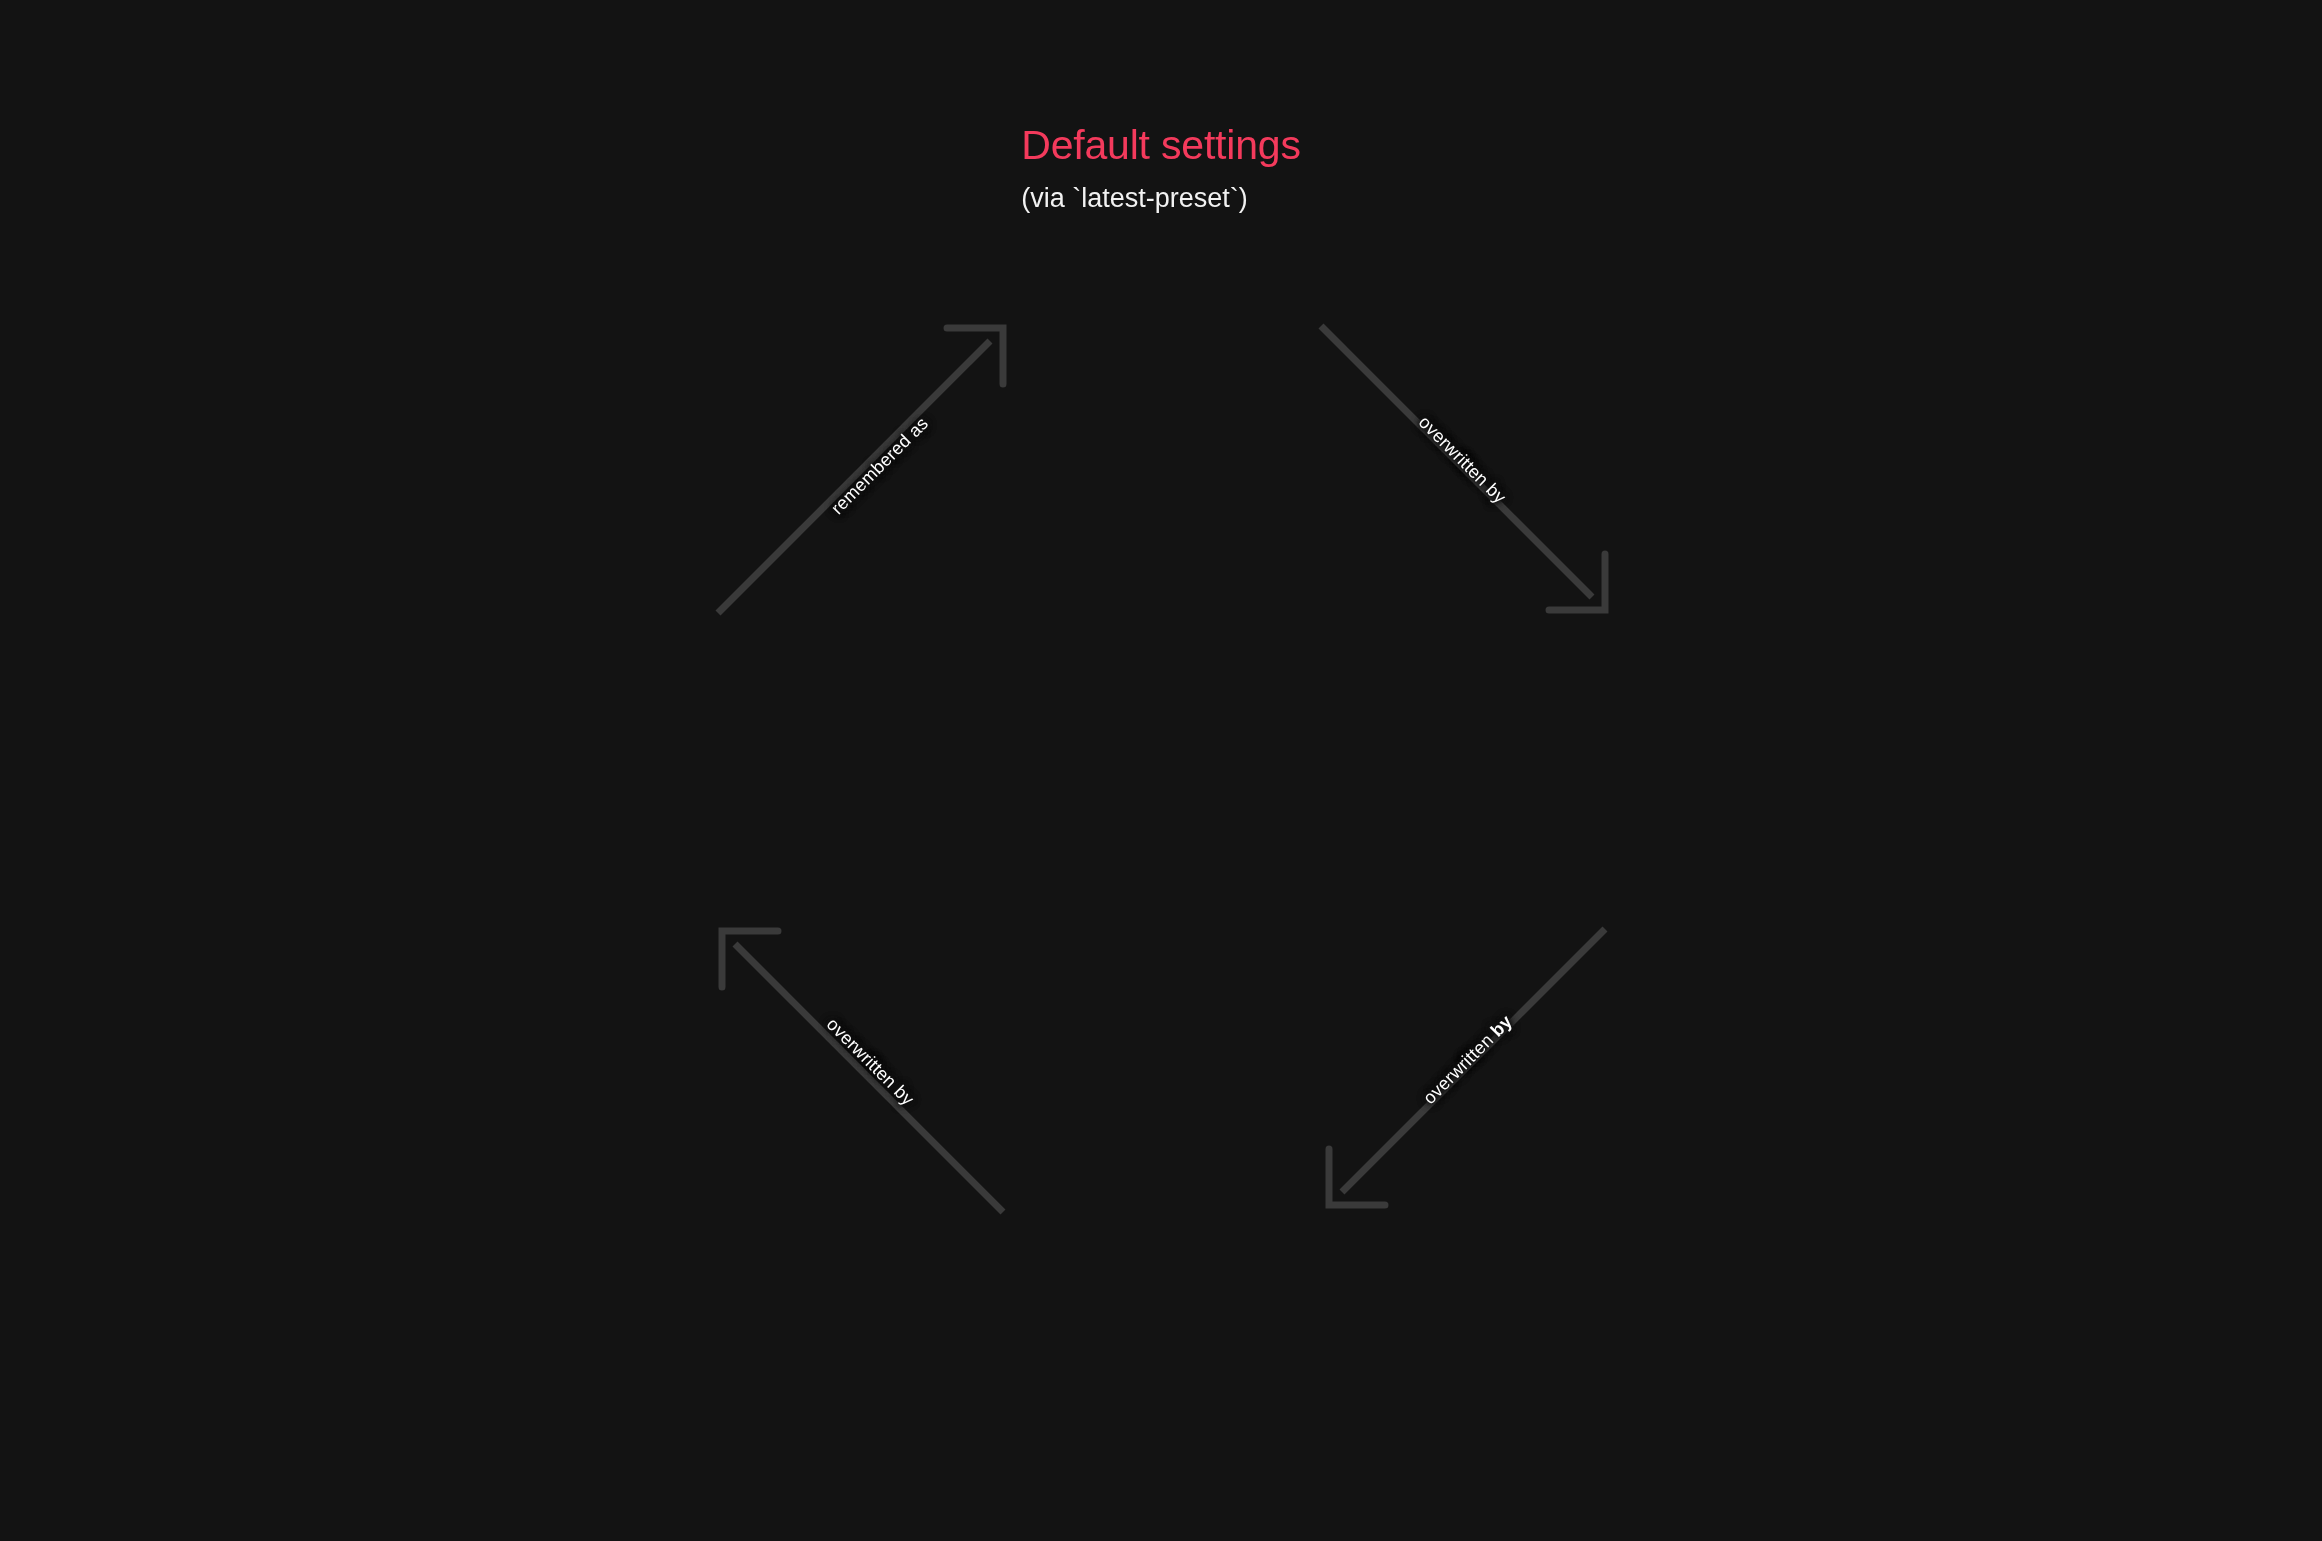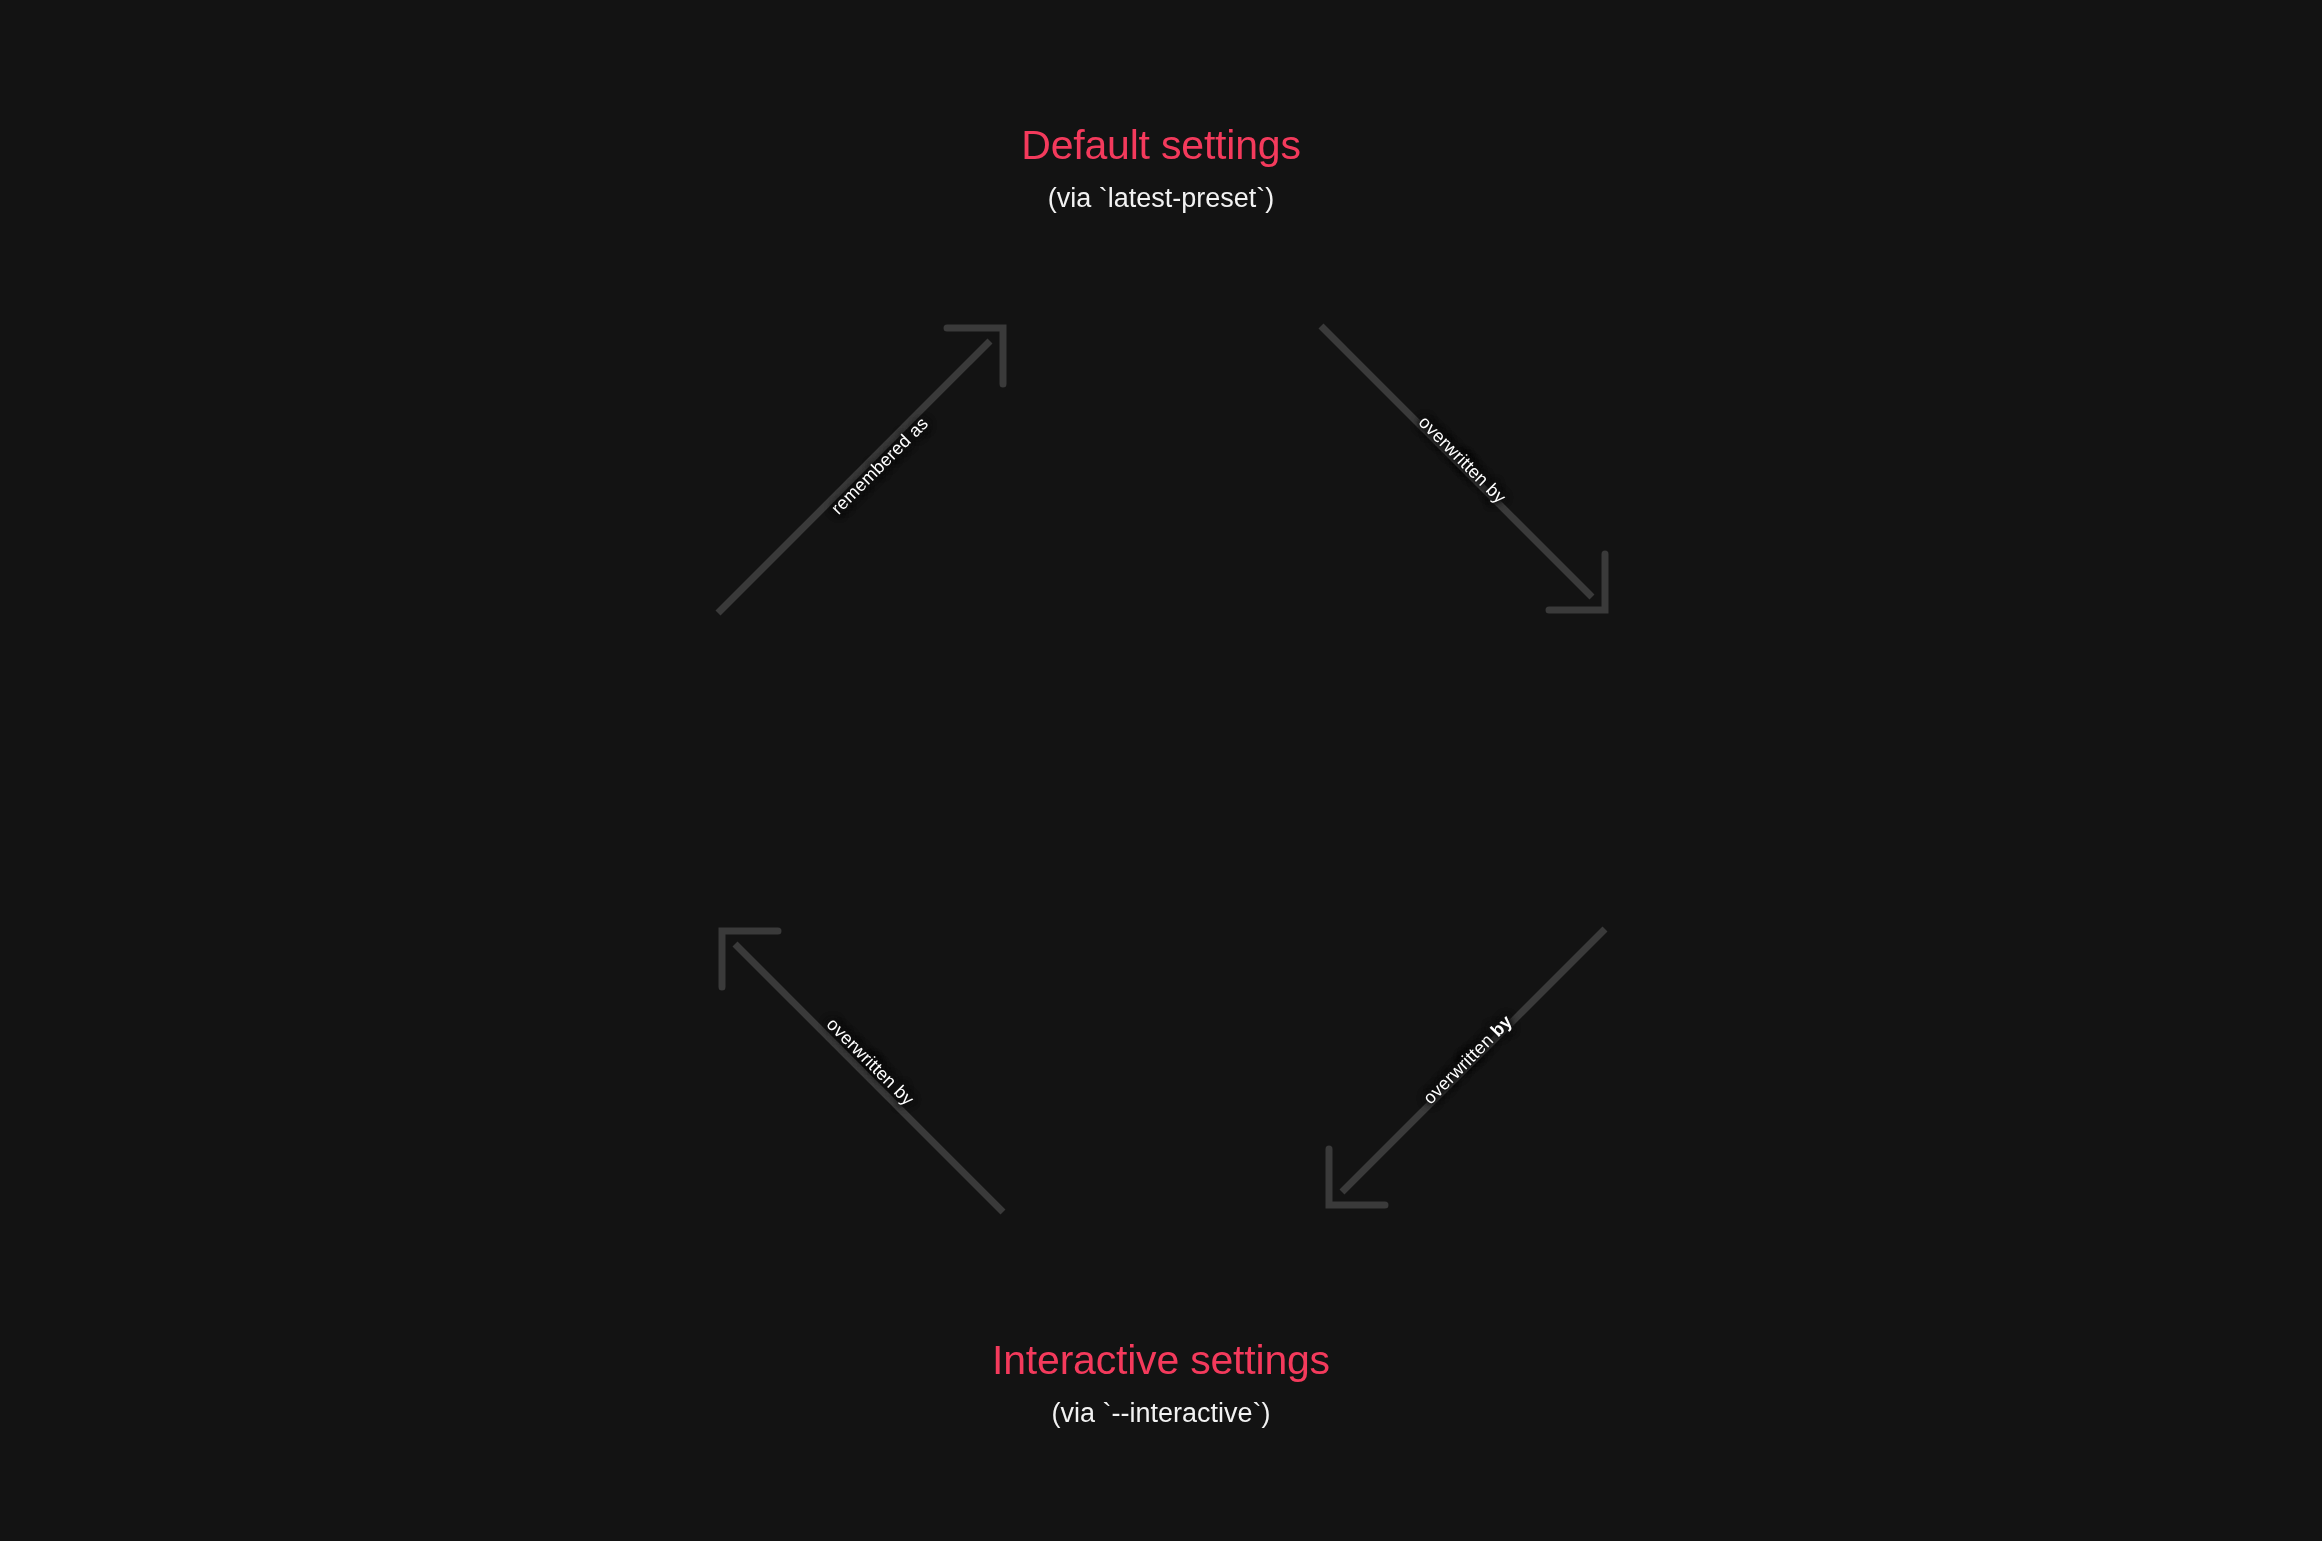--- a/index.html
+++ b/index.html
@@ -28,21 +28,21 @@
   .arrow-layer {
     position: absolute;
     inset: 0;
     width: 2322px;
     height: 1541px;
   }
 
   
   .node {
     position: absolute;
-    text-align: center;
+    text-align: left;
     white-space: nowrap;
     transform: translate(-50%, -50%);
   }
   .node-title {
     color: #f43a5c;
     font-family: "Liberation Sans", sans-serif;
     font-size: 41px;
     font-weight: 400;
     letter-spacing: -0.2px;
     line-height: 1.15;
@@ -118,19 +118,15 @@
   <div class="edge-label edge-label-bl">overwritten by</div>
 
   <div class="edge-label edge-label-br">overwritten <span class="em">by</span></div>
 
   <div class="node" id="node-default">
     <div class="node-title">Default settings</div>
     <div class="node-sub">(via `latest-preset`)</div>
   </div>
 
 
-  <div class="node" id="node-interactive">
-    <div class="node-title">Interactive settings</div>
-    <div class="node-sub">(via `--interactive`)</div>
-  </div>
 
 
 </div>
 
 </body></html>

